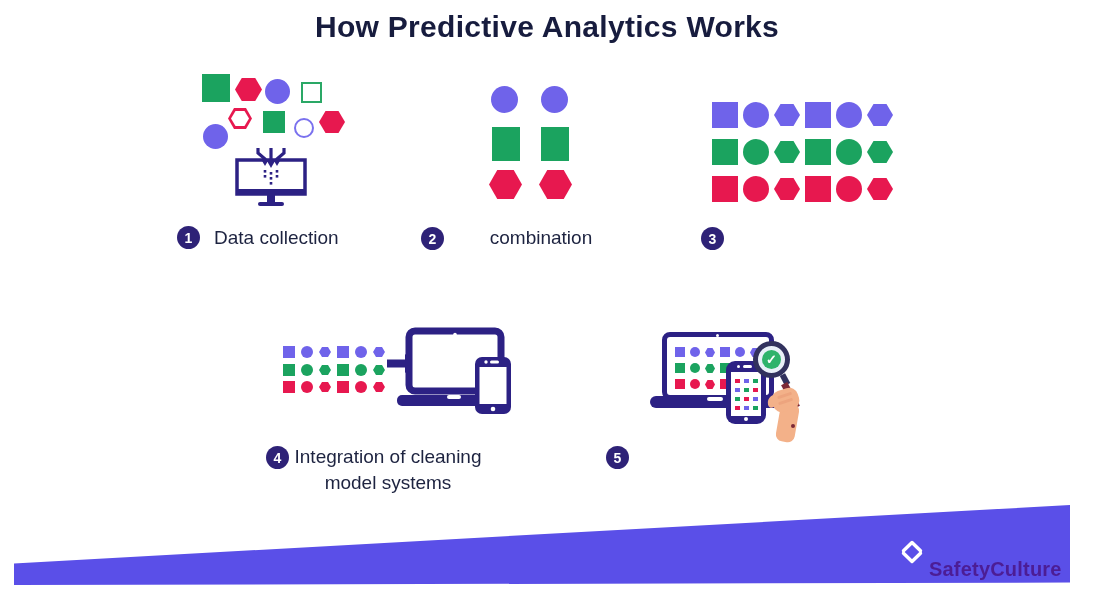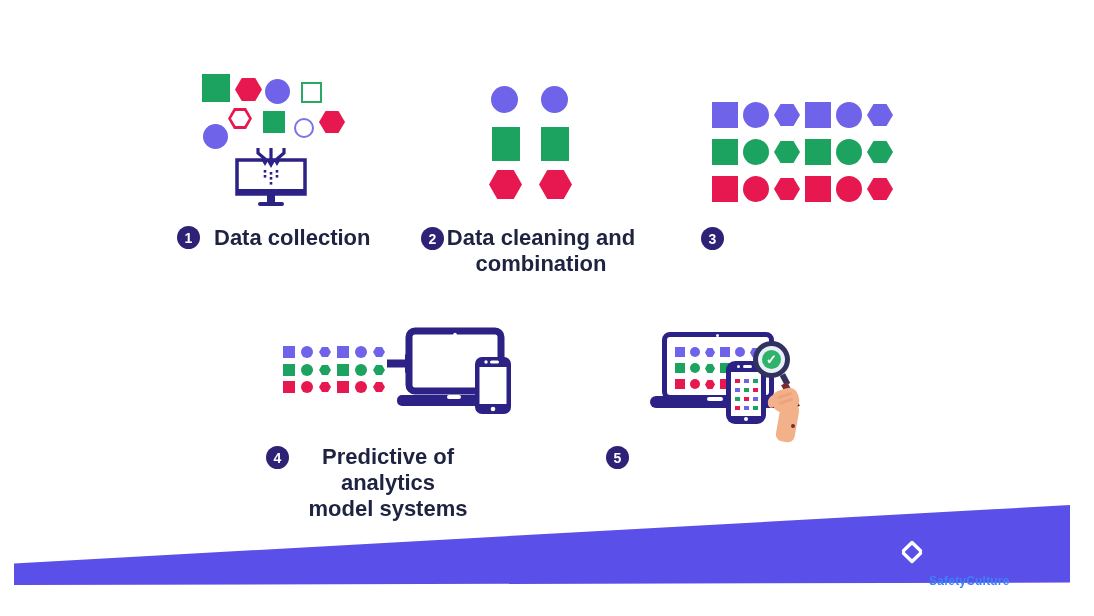--- a/index.html
+++ b/index.html
@@ -11,21 +11,21 @@
   .sh{position:absolute;}
   .ci{border-radius:50%;}
   .hx{clip-path:polygon(25% 0%,75% 0%,100% 50%,75% 100%,25% 100%,0% 50%);}
   .p{background:#6f63ea;} .g{background:#1ba35f;} .r{background:#e7184f;}
   .ci-o{border:2.5px solid #7a71ee;background:#fff;border-radius:50%;box-sizing:border-box;}
   .sq-o{border:2.5px solid #2aa866;background:#fff;box-sizing:border-box;}
   .hx-o::after{content:"";position:absolute;inset:3px;clip-path:inherit;background:#fff;}
   
   .badge{position:absolute;width:23px;height:23px;border-radius:50%;background:#2e2277;
          color:#fff;font-size:14px;font-weight:700;display:flex;align-items:center;justify-content:center;}
-  .lbl{position:absolute;font-size:22px;font-weight:700;color:#1d2340;line-height:26px;}
+  .lbl{position:absolute;font-size:19px;font-weight:400;color:#1d2340;line-height:26px;}
   .lbl.center{text-align:center;}
   
   .lap5{position:absolute;left:662px;top:332px;width:112px;height:68px;border:5px solid #2c2184;
         border-radius:8px;background:#fff;box-sizing:border-box;z-index:1;}
   .lap5cam{position:absolute;left:716px;top:334px;width:3px;height:3px;border-radius:50%;background:#fff;z-index:2;}
   .base5{position:absolute;left:650px;top:396px;width:132px;height:12px;background:#2c2184;border-radius:6px;z-index:1;}
   .base5n{position:absolute;left:707px;top:397px;width:16px;height:4px;background:#fff;border-radius:2px;z-index:2;}
   .ph5{position:absolute;left:726px;top:361px;width:40px;height:63px;background:#2c2184;border-radius:9px;z-index:3;}
   .ph5s{position:absolute;left:731px;top:372px;width:30px;height:44px;background:#fff;z-index:3;}
   .ph5cam{position:absolute;left:737px;top:365px;width:3px;height:3px;border-radius:50%;background:#fff;z-index:4;}
@@ -38,29 +38,30 @@
   .handle1{position:absolute;left:782px;top:374px;width:6px;height:11px;background:#32325e;transform:rotate(-28deg);z-index:4;}
   .handle2{position:absolute;left:787px;top:382px;width:7px;height:27px;background:#7d2936;transform:rotate(-28deg);z-index:4;}
   .fist{position:absolute;left:772px;top:389px;width:27px;height:22px;background:#f3b189;border-radius:9px;transform:rotate(-18deg);z-index:5;}
   .knuckle{position:absolute;width:15px;height:2.5px;background:#eda47e;border-radius:2px;transform:rotate(-18deg);z-index:6;}
   .thumb{position:absolute;left:768px;top:395px;width:9px;height:13px;background:#f3b189;border-radius:50%;transform:rotate(18deg);z-index:6;}
   .wrist{position:absolute;left:778px;top:403px;width:19px;height:39px;background:#f3b189;border-radius:7px;transform:rotate(10deg);z-index:4;}
   .wristdot{position:absolute;left:791px;top:424px;width:4px;height:4px;border-radius:50%;background:#7d2936;z-index:6;}
   
   .banner{position:absolute;left:14px;top:505px;width:1056px;height:80px;background:#5a4fe8;
           clip-path:polygon(0 73%,100% 0,100% 97%,0 100%);z-index:8;}
-  .brand{position:absolute;left:929px;top:574px;color:#3b82f6;font-size:12px;font-weight:700;letter-spacing:.2px;z-index:9;}
+  .brand{position:absolute;left:929px;top:558px;color:#4c1d95;font-size:20px;font-weight:700;letter-spacing:.2px;z-index:9;}
   .brandlogo{position:absolute;left:900px;top:540px;z-index:9;}
   .gridhost{position:absolute;}
 </style>
 </head>
 <body>
 
 <div class="canvas">
 
+  <div class="title">How Predictive Analytics Works</div>
 
   <div>
     <div class="sh g" style="left:202px;top:74px;width:28px;height:28px"></div>
     <div class="sh hx r" style="left:235px;top:78px;width:27px;height:23px"></div>
     <div class="sh ci p" style="left:265px;top:79px;width:25px;height:25px"></div>
     <div class="sh sq-o" style="left:301px;top:82px;width:21px;height:21px"></div>
     <div class="sh hx hx-o r" style="left:228px;top:108px;width:24px;height:21px"></div>
     <div class="sh g" style="left:263px;top:111px;width:22px;height:22px"></div>
     <div class="sh ci-o" style="left:294px;top:118px;width:20px;height:20px"></div>
     <div class="sh hx r" style="left:319px;top:111px;width:26px;height:22px"></div>
@@ -95,21 +96,20 @@
     <div class="sh ci p" style="left:541px;top:86px;width:27px;height:27px"></div>
     <div class="sh g" style="left:492px;top:127px;width:28px;height:34px"></div>
     <div class="sh g" style="left:541px;top:127px;width:28px;height:34px"></div>
     <div class="sh hx r" style="left:489px;top:170px;width:33px;height:29px"></div>
     <div class="sh hx r" style="left:539px;top:170px;width:33px;height:29px"></div>
   </div>
   <div class="badge" style="left:421px;top:227px">
     <span>2</span>
     </div>
   <div class="lbl center" style="left:446px;top:225px;width:190px">
-    <div>Data cleaning and</div>
     <div>combination</div>
   </div>
 
   <div id="grid3" class="gridhost" style="left:712px;top:102px;width:185px;height:102px">
       <div class="sh" style="left: 0px; top: 0px; width: 26px; height: 26px; background: rgb(111, 99, 234);"></div>
       <div class="sh ci" style="left: 31px; top: 0px; width: 26px; height: 26px; background: rgb(111, 99, 234);"></div>
       <div class="sh hx" style="left: 62px; top: 2px; width: 26px; height: 22px; background: rgb(111, 99, 234);"></div>
       <div class="sh" style="left: 93px; top: 0px; width: 26px; height: 26px; background: rgb(111, 99, 234);"></div>
       <div class="sh ci" style="left: 124px; top: 0px; width: 26px; height: 26px; background: rgb(111, 99, 234);"></div>
       <div class="sh hx" style="left: 155px; top: 2px; width: 26px; height: 22px; background: rgb(111, 99, 234);"></div>
@@ -162,21 +162,21 @@
     <rect x="78" y="30" width="36" height="57" rx="7" fill="#2c2184"></rect>
     <rect x="82.5" y="40" width="27" height="37" fill="#fff"></rect>
     <circle cx="89" cy="35" r="1.7" fill="#fff"></circle>
     <rect x="93" y="33.5" width="9" height="3" rx="1.5" fill="#fff"></rect>
     <circle cx="96" cy="82" r="2.3" fill="#fff"></circle>
   </svg>
   <div class="badge" style="left:266px;top:446px">
     <span>4</span>
     </div>
   <div class="lbl center" style="left:288px;top:444px;width:200px">
-    <div>Predictive of analytics</div>
+    <div>Integration of cleaning</div>
     <div>model systems</div>
   </div>
 
   <div>
     <div class="lap5"></div>
     <div class="lap5cam"></div>
     <div id="grid5" class="gridhost" style="left:675px;top:347px;width:86px;height:44px;z-index:2">
         <div class="sh" style="left: 0px; top: 0px; width: 10px; height: 10px; background: rgb(111, 99, 234);"></div>
         <div class="sh ci" style="left: 15px; top: 0px; width: 10px; height: 10px; background: rgb(111, 99, 234);"></div>
         <div class="sh hx" style="left: 30px; top: 1px; width: 10px; height: 9px; background: rgb(111, 99, 234);"></div>

